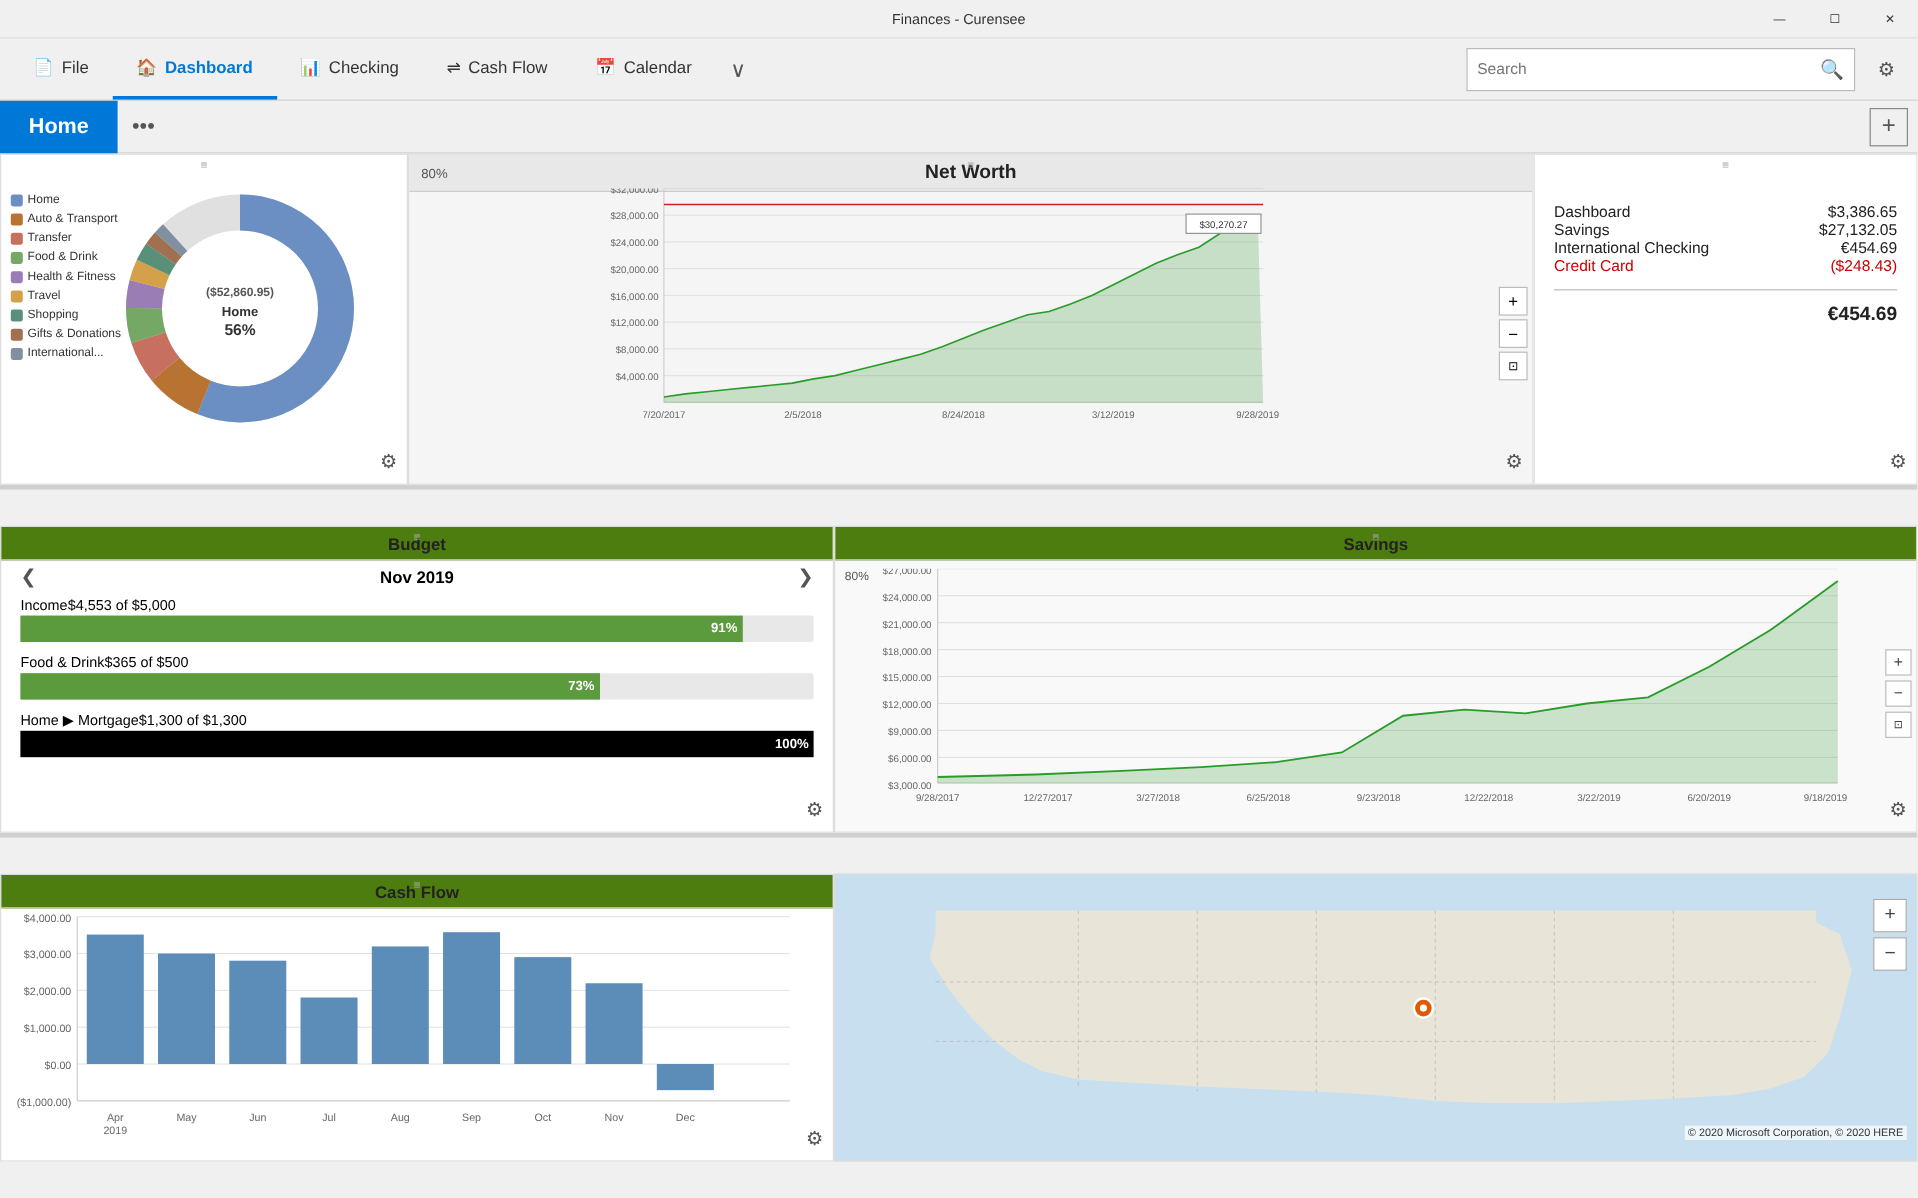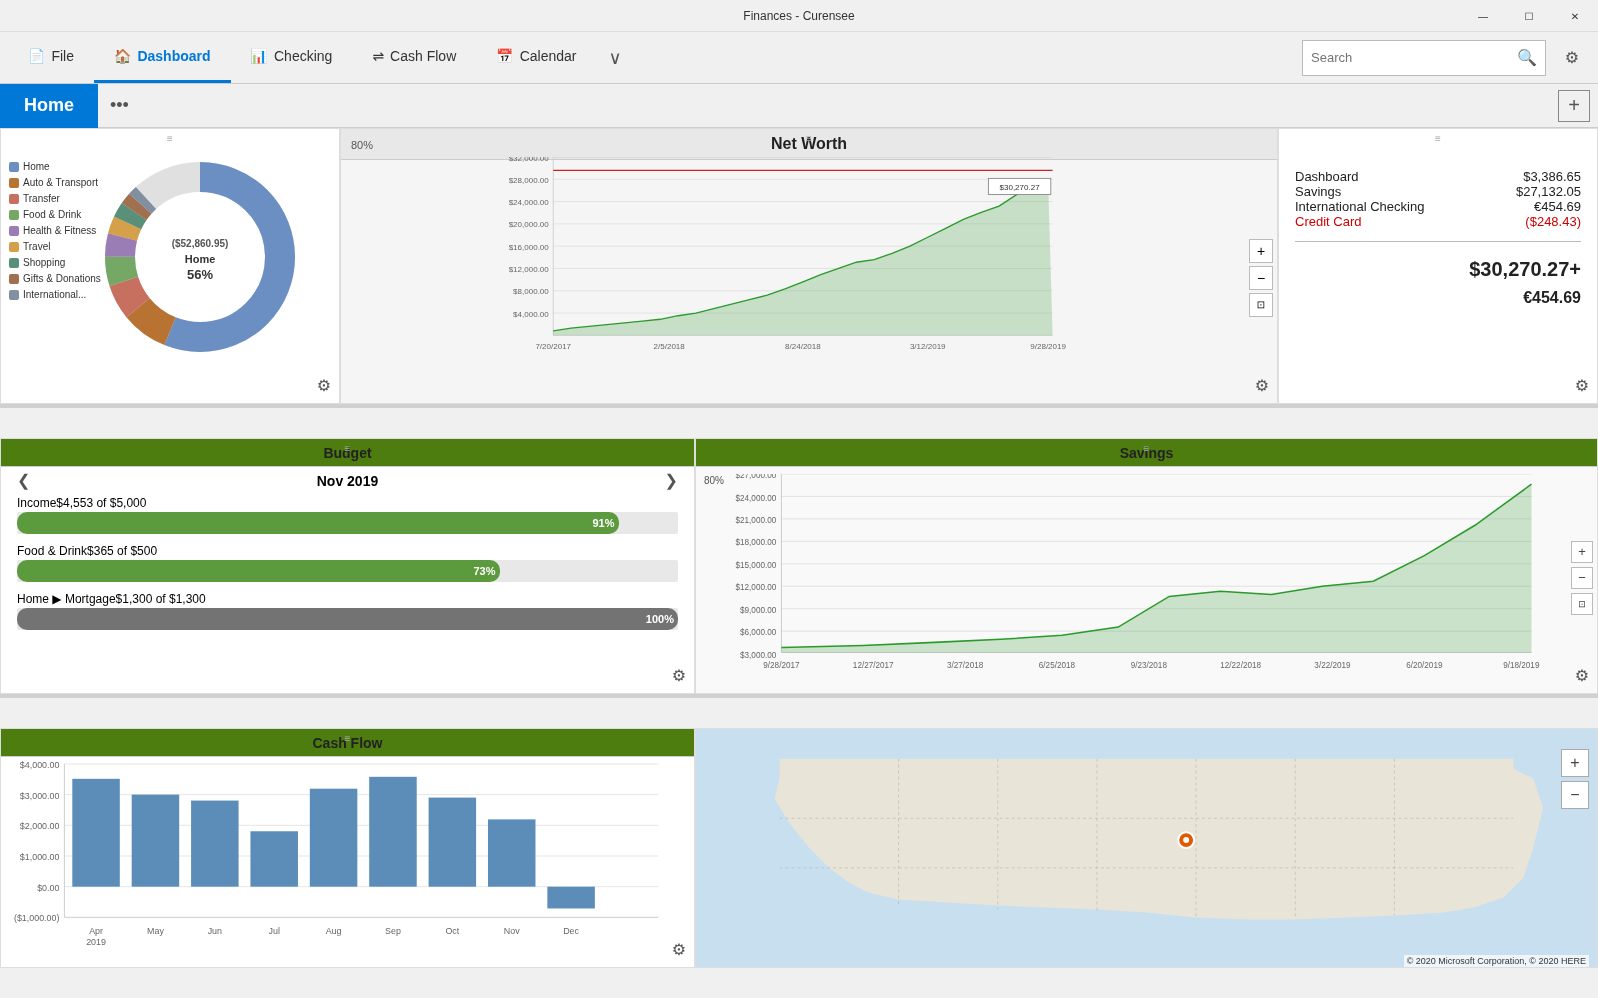--- a/index.html
+++ b/index.html
@@ -72,21 +72,21 @@
       align-items: center;
       gap: 8px;
       padding-right: 8px;
     }
     .search-box {
       display: flex;
       align-items: center;
       background: white;
       border: 1px solid #bbb;
       height: 36px;
-      width: 244px;
+      width: 324px;
       padding: 0 8px;
     }
     .search-box input {
       border: none;
       outline: none;
       flex: 1;
       font-size: 13px;
       background: transparent;
     }
     .search-icon-btn {
@@ -313,31 +313,31 @@
       margin-bottom: 2px;
     }
     .budget-bar-container {
       height: 22px;
       background: #e8e8e8;
       position: relative;
       border-radius: 2px;
     }
     .budget-bar-fill {
       height: 100%;
-      border-radius: 10px;
+      border-radius: 0;
       display: flex;
       align-items: center;
       justify-content: flex-end;
       padding-right: 4px;
       font-size: 11px;
       font-weight: 700;
       color: white;
     }
     .budget-bar-green { background: #5b9a3d; }
-    .budget-bar-red { background: #737373; }
+    .budget-bar-red { background: #000000; }
 
     
     .savings-panel { background: #f9f9f9; }
 
     
     .cashflow-panel { background: white; }
 
     
     .map-panel {
       background: #c8dff0;
@@ -395,21 +395,21 @@
       display: flex;
       align-items: center;
       justify-content: center;
       cursor: pointer;
       font-size: 16px;
       color: #444;
     }
 
     .map-copyright {
       position: absolute;
-      bottom: 0;
+      bottom: 17px;
       right: 8px;
       font-size: 9px;
       color: #333;
       background: rgba(255,255,255,0.7);
       padding: 1px 3px;
     }
   </style>
 </head>
 <body>
 
@@ -597,21 +597,20 @@
           <div class="account-row">
             <span>International Checking</span>
             <span>€454.69</span>
           </div>
           <div class="account-row negative">
             <span>Credit Card</span>
             <span>($248.43)</span>
           </div>
         </div>
       <div class="account-divider"></div>
-      <div class="account-total">$30,270.27+</div>
       <div class="account-total-sub">€454.69</div>
       <div class="settings-gear">⚙</div>
     </div>
   </div>
 
   <div class="row2">
 
     <div class="panel budget-panel" style="position:relative;">
       <div class="drag-handle">≡</div>
       <div class="panel-header-bar">Budget</div>

